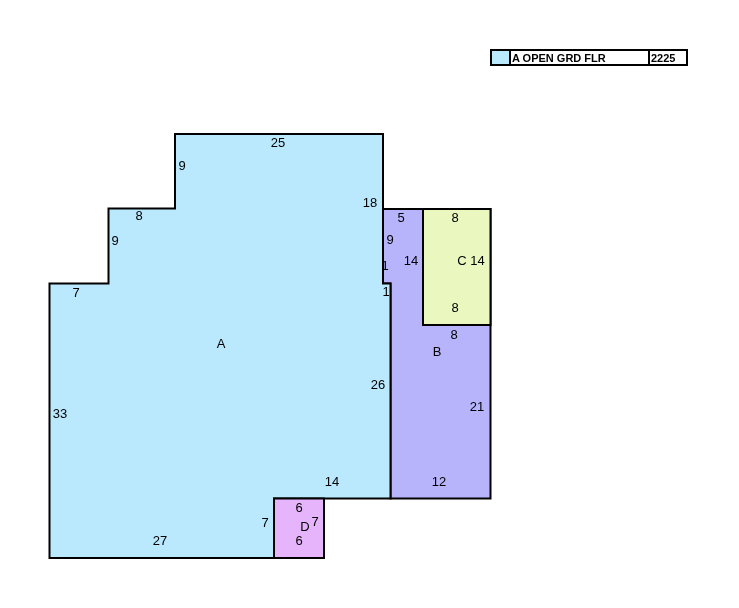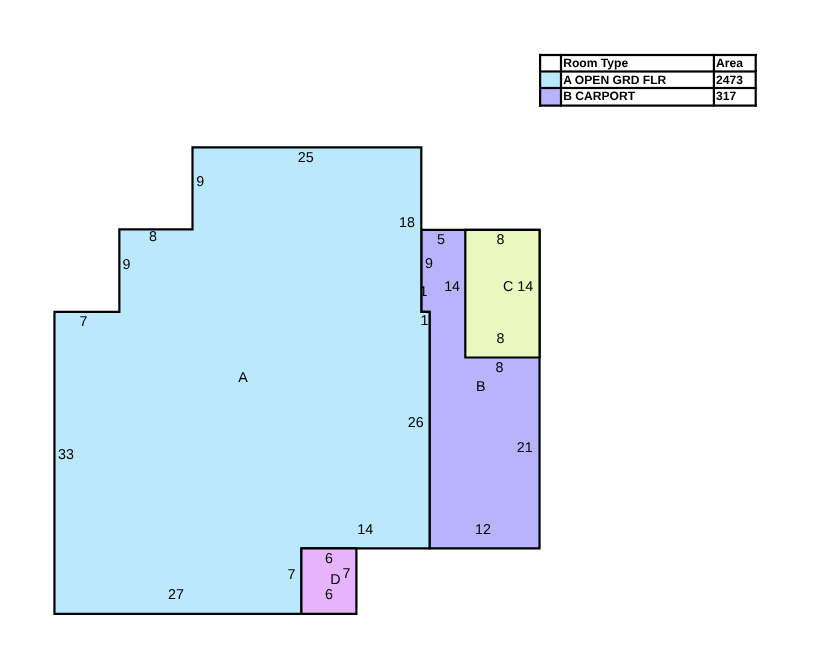--- a/index.html
+++ b/index.html
@@ -78,33 +78,23 @@
   <text class="lbl" x="315" y="525.5" text-anchor="middle">7</text>
 
   <text class="lbl" x="299" y="544.5" text-anchor="middle">6</text>
 
   <text class="lbl" x="160" y="544.5" text-anchor="middle">27</text>
 </svg>
 
 <table class="legend">
 
   <tbody>
-      <tr>
-        <td class="sw"></td>
-        <td class="rt">Room Type</td>
-        <td class="ar">Area</td>
-      </tr>
 
   <tr>
         <td class="sw" style="background:#BAE8FD"></td>
         <td class="rt">A OPEN GRD FLR</td>
-        <td class="ar">2473</td>
+        <td class="ar">2225</td>
       </tr>
 
-  <tr>
-        <td class="sw" style="background:#B8B4FC"></td>
-        <td class="rt">B CARPORT</td>
-        <td class="ar">317</td>
-      </tr>
 
 
 </tbody>
   </table>
 
 </body></html>

